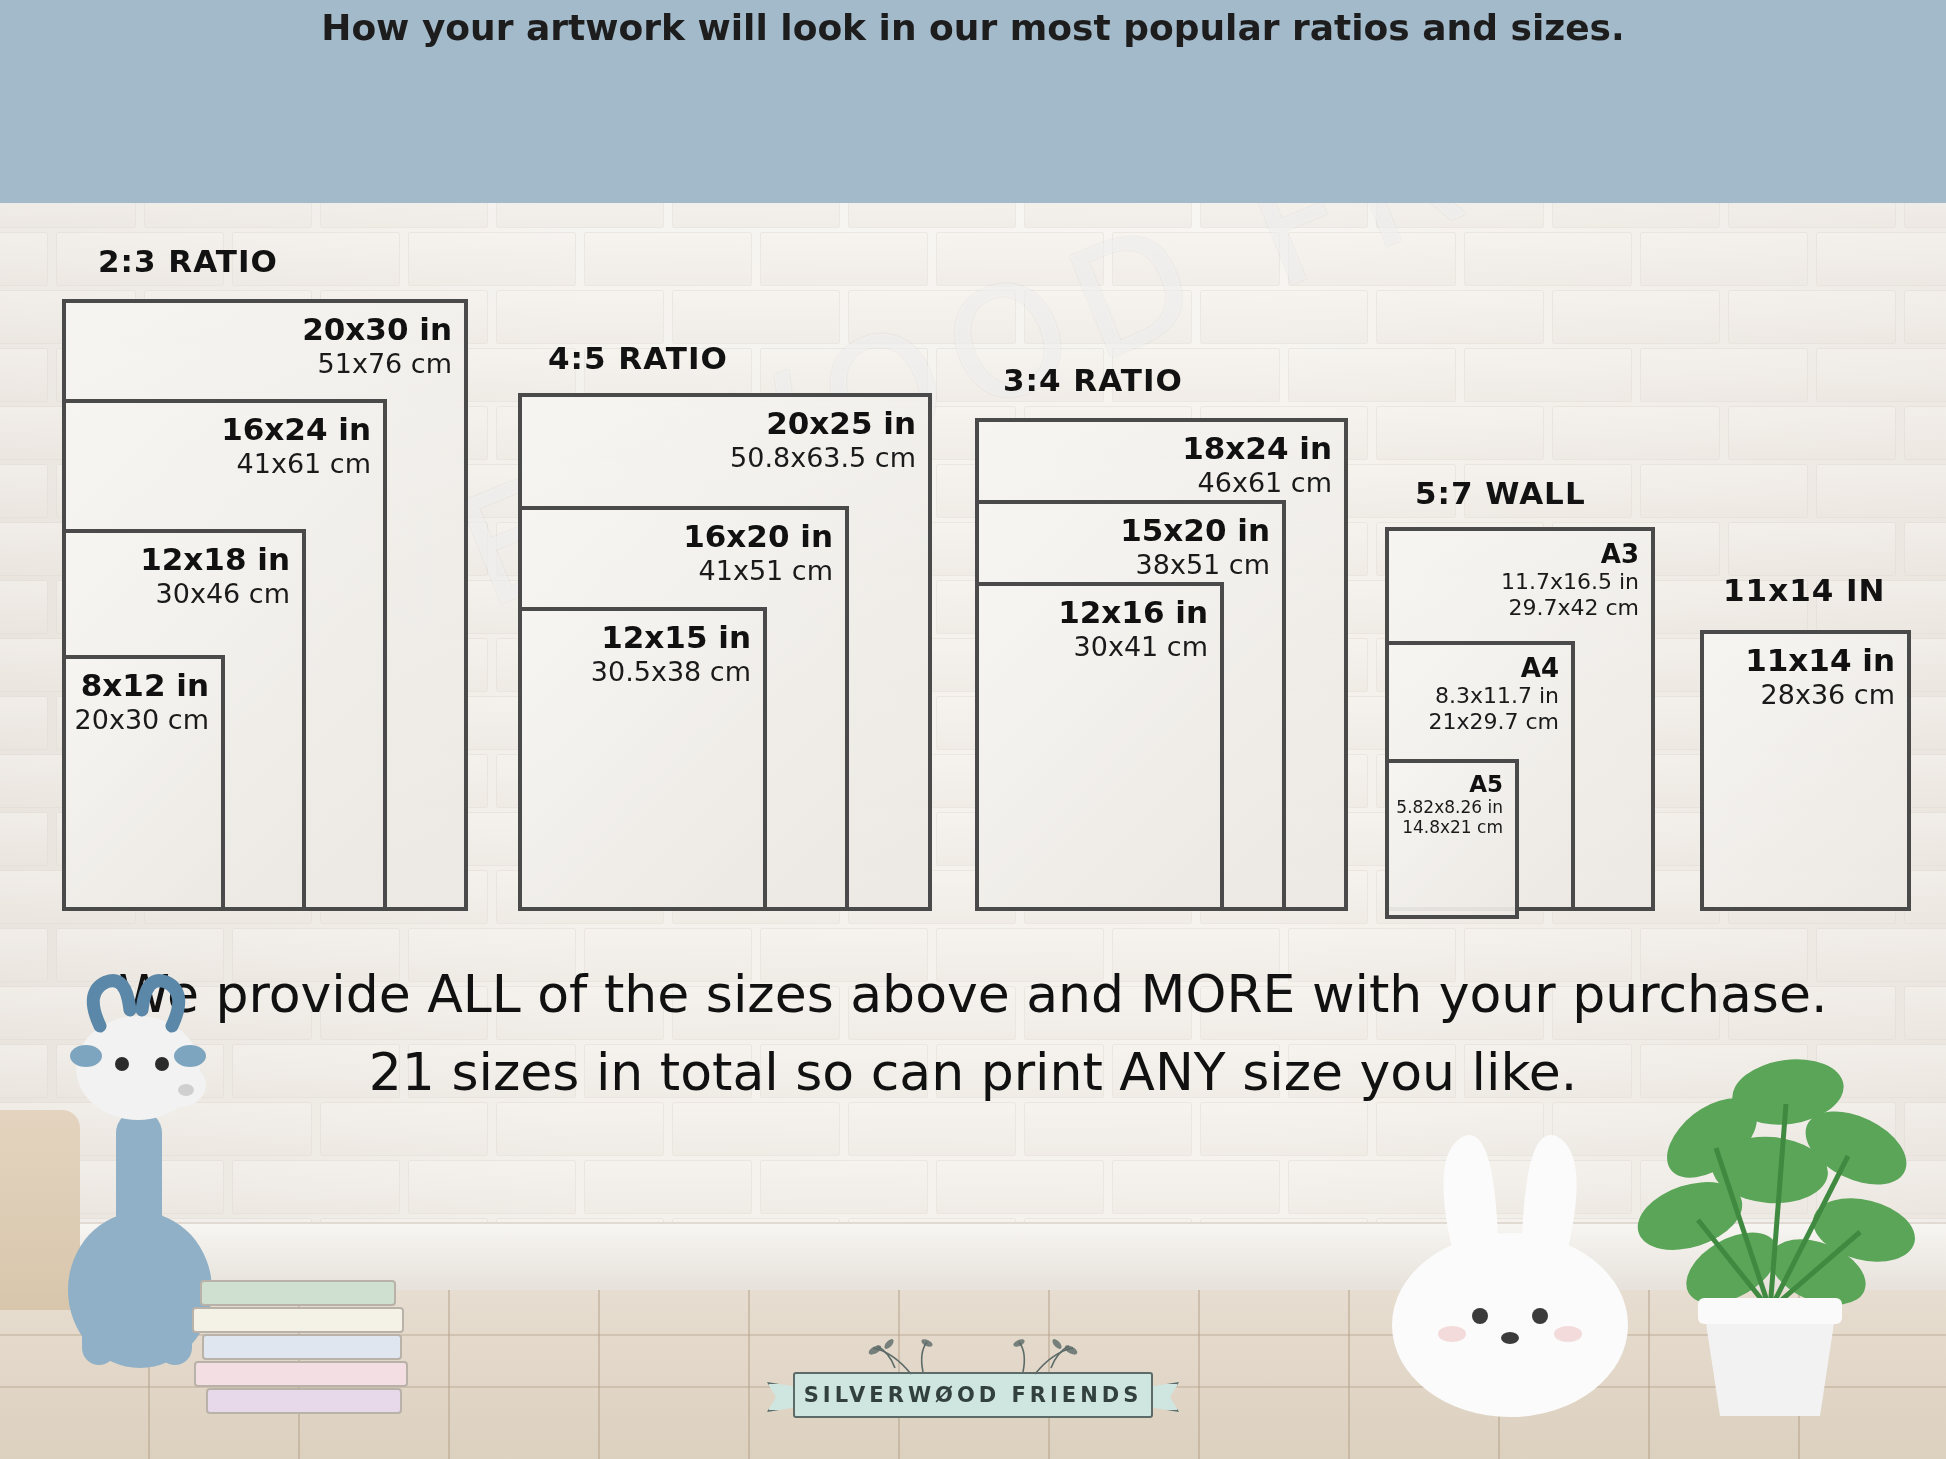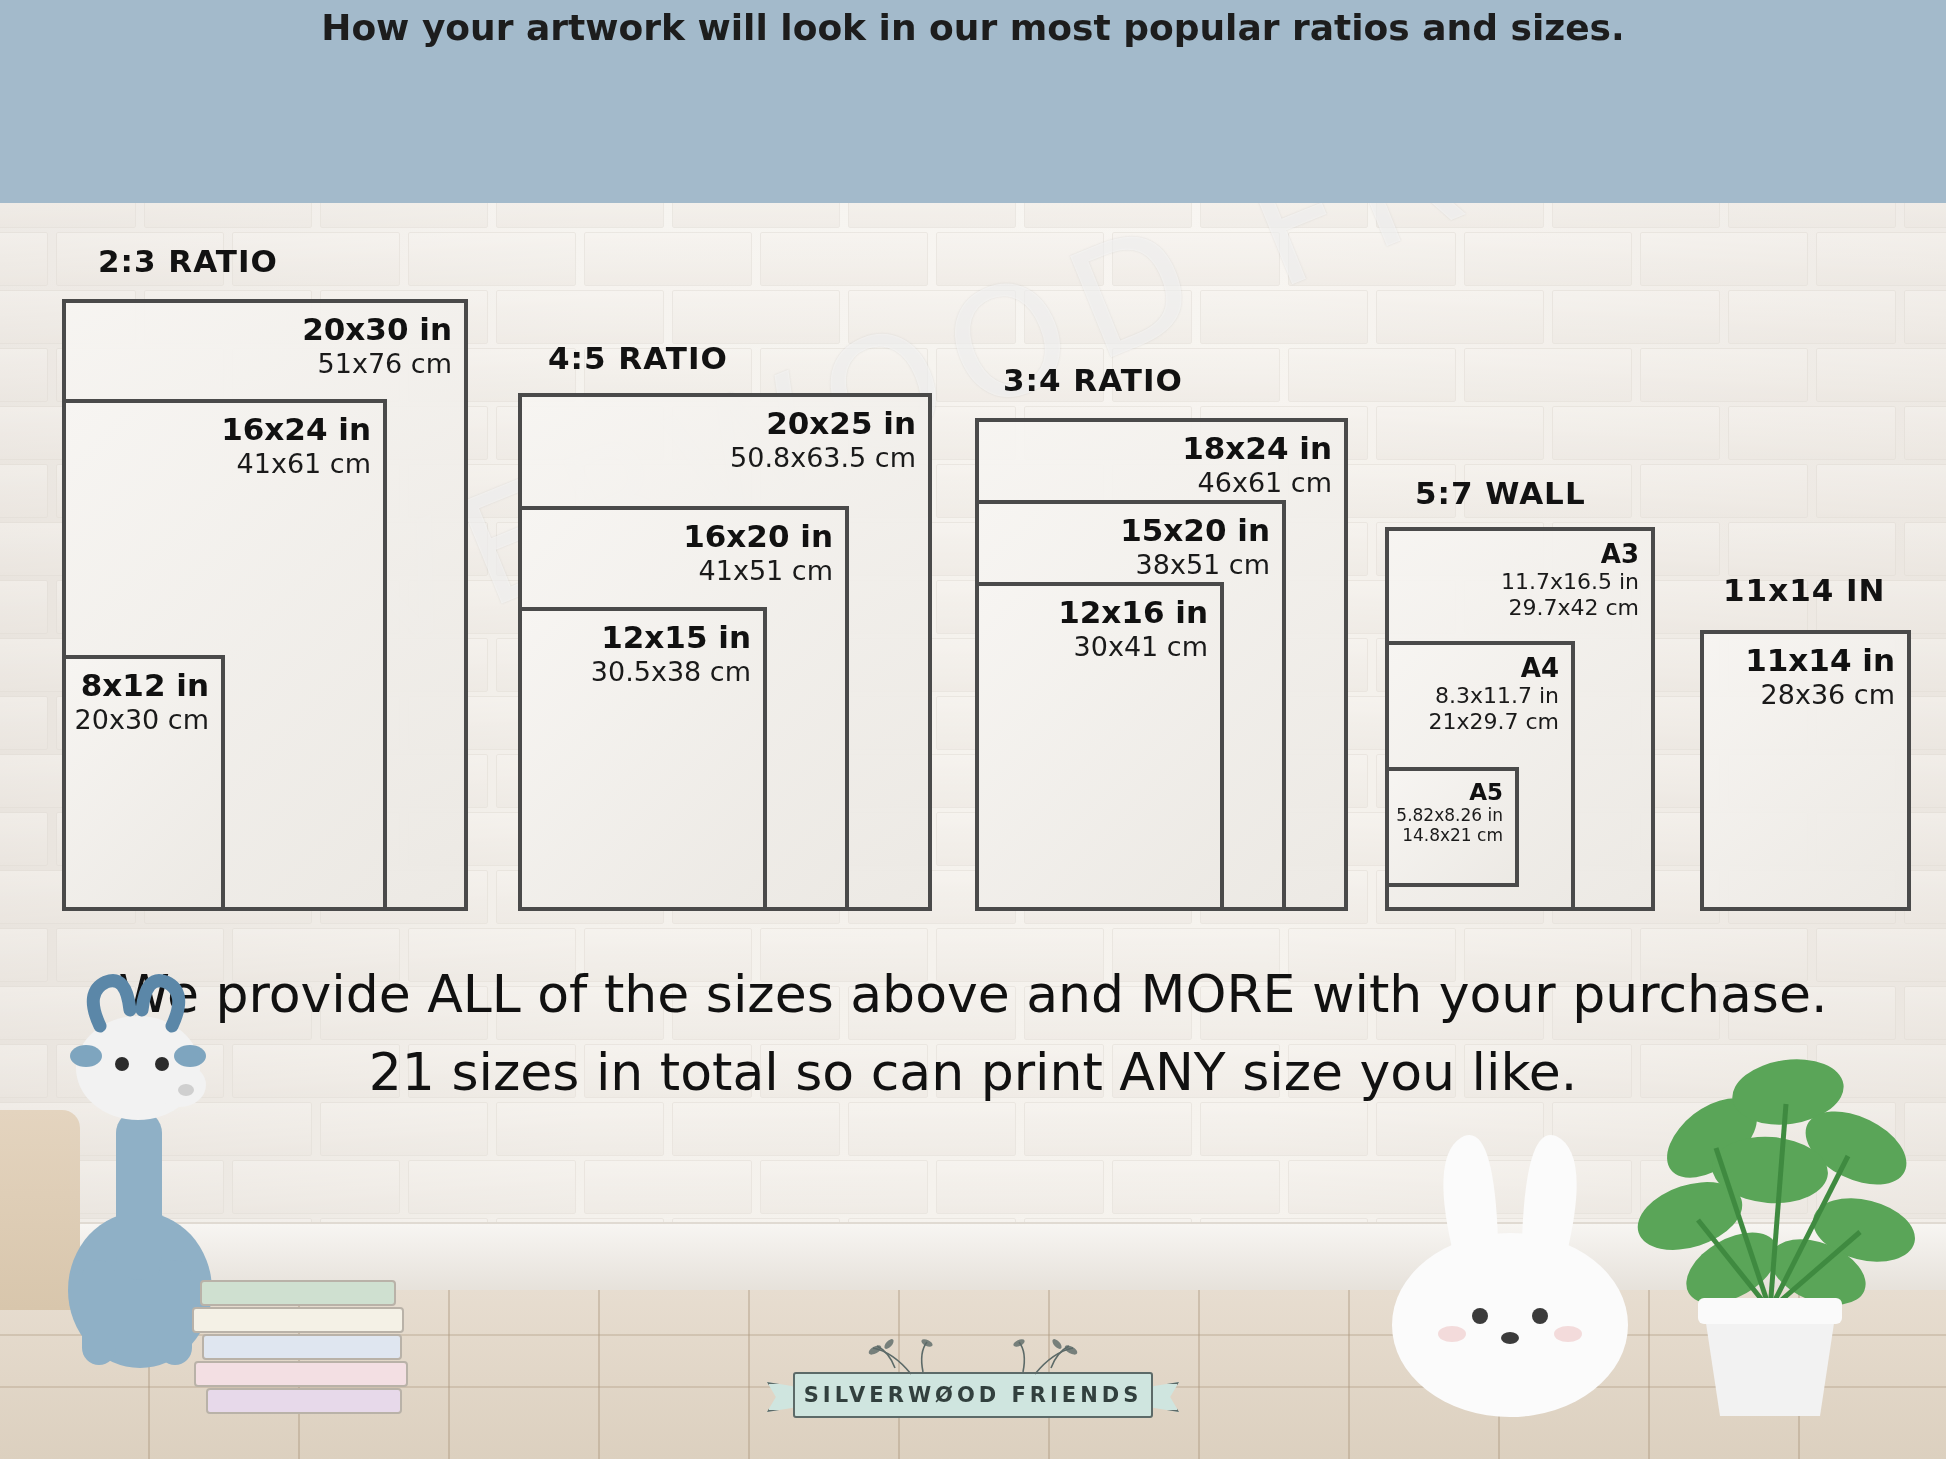--- a/index.html
+++ b/index.html
@@ -577,20 +577,26 @@
     </div>
   </div>
 
   <div class="frame" style="left:62px; top:399px; width:325px; height:512px;">
     <div class="lbl">
       <div class="in">16x24 in</div>
       <div class="cm">41x61 cm</div>
     </div>
   </div>
 
+  <div class="frame" style="left:62px; top:529px; width:244px; height:382px;">
+    <div class="lbl">
+      <div class="in">12x18 in</div>
+      <div class="cm">30x46 cm</div>
+    </div>
+  </div>
 
   <div class="frame" style="left:62px; top:655px; width:163px; height:256px;">
     <div class="lbl">
       <div class="in">8x12 in</div>
       <div class="cm">20x30 cm</div>
     </div>
   </div>
 
   <div class="ratio-label" style="left:548px; top:340px;">4:5 RATIO</div>
 
@@ -651,21 +657,21 @@
   </div>
 
   <div class="frame small" style="left:1385px; top:641px; width:190px; height:270px;">
     <div class="lbl">
       <div class="in">A4</div>
       <div class="cm">8.3x11.7 in</div>
       <div class="cm">21x29.7 cm</div>
     </div>
   </div>
 
-  <div class="frame tiny" style="left:1385px; top:759px; width:134px; height:120px;margin-top:8px;">
+  <div class="frame tiny" style="left:1385px; top:759px; width:134px; height:160px;">
     <div class="lbl">
       <div class="in">A5</div>
       <div class="cm">5.82x8.26 in</div>
       <div class="cm">14.8x21 cm</div>
     </div>
   </div>
 
   <div class="ratio-label" style="left:1723px; top:572px;">11x14 IN</div>
 
   <div class="frame" style="left:1700px; top:630px; width:211px; height:281px;">

